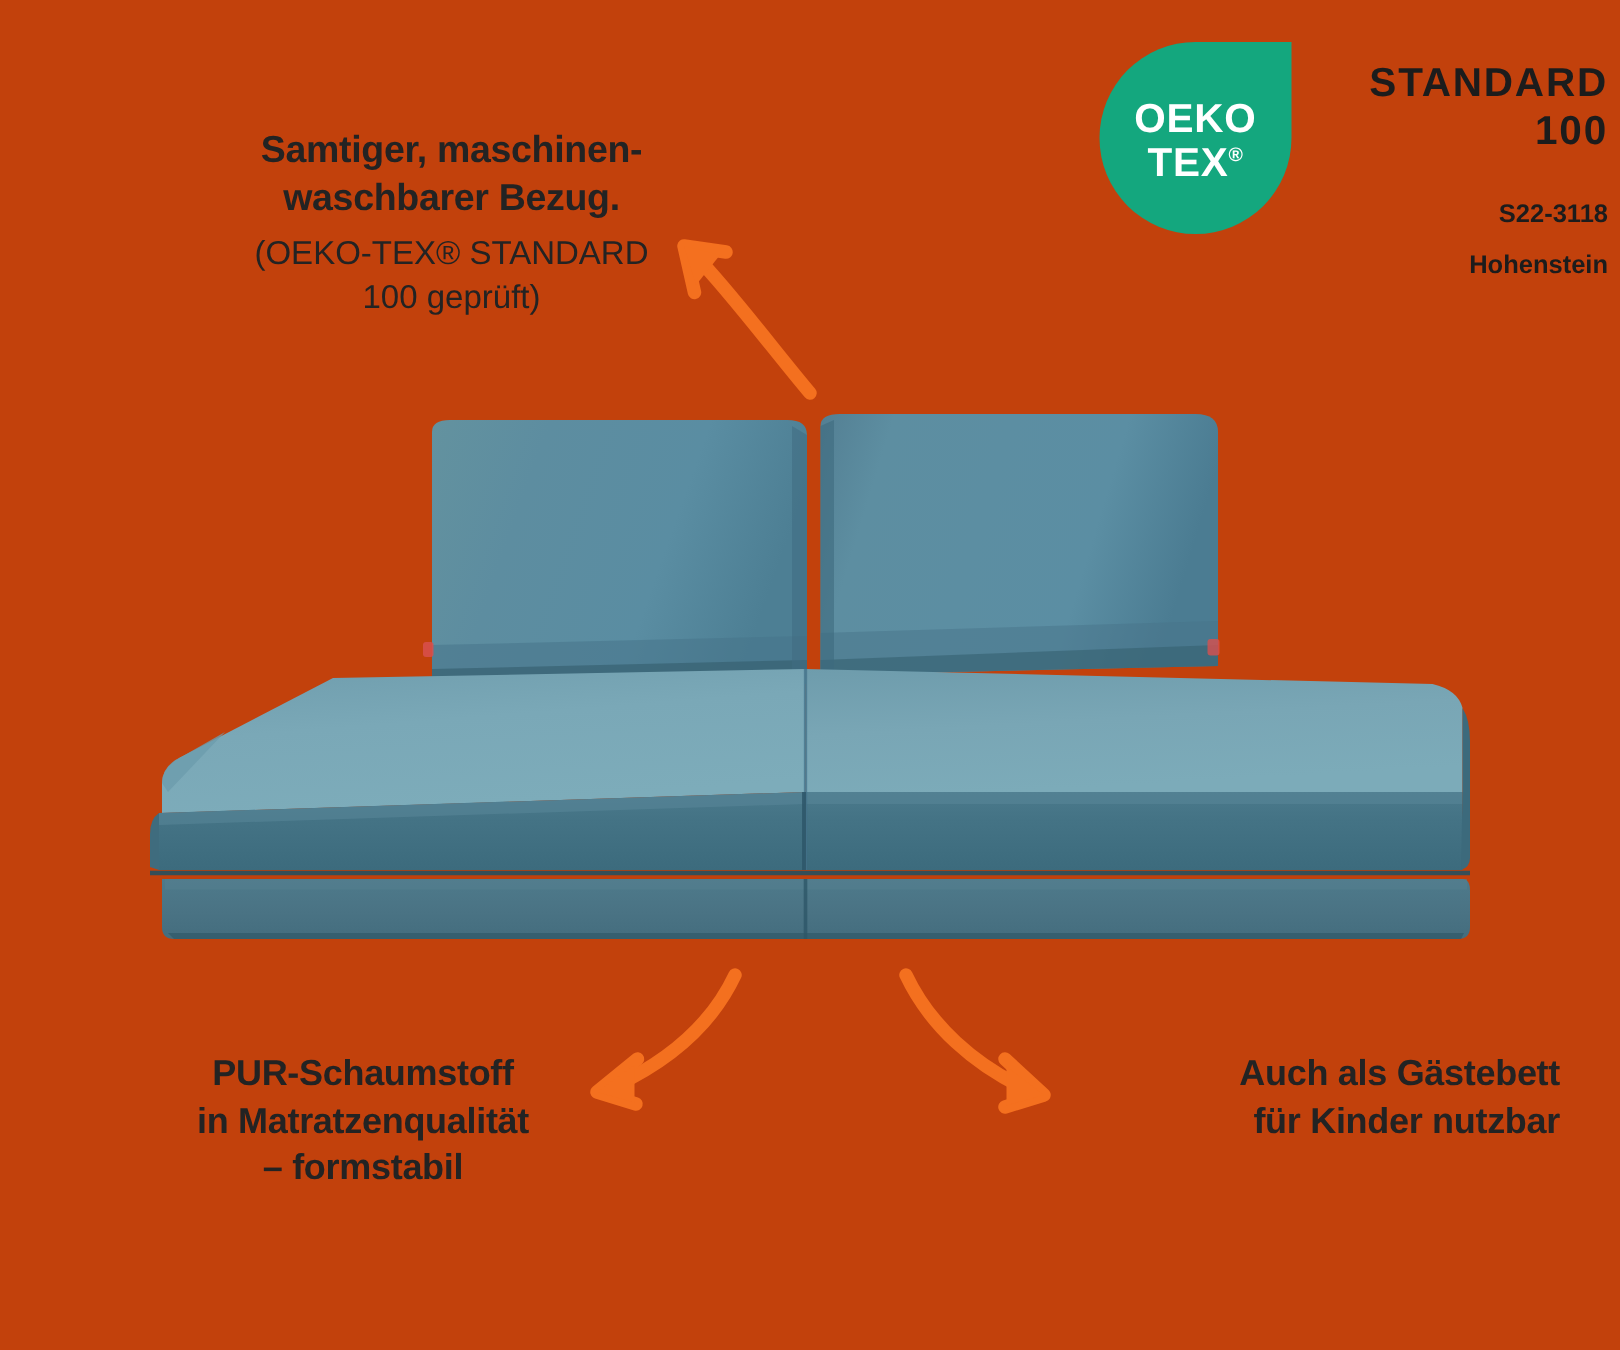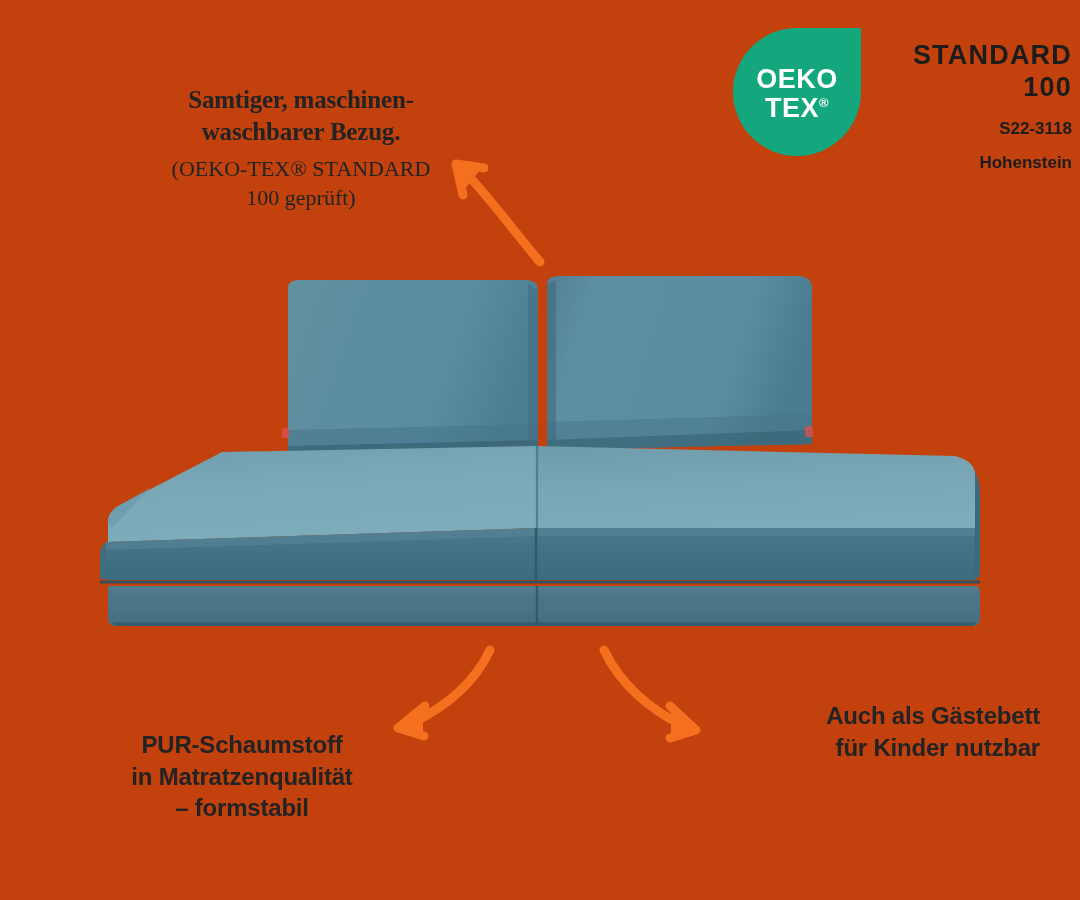--- a/index.html
+++ b/index.html
@@ -63,21 +63,21 @@
     text-align: right;
     color: #1c1c1c;
   }
   #oeko-side .std {
     font-size: 27px;
     font-weight: 700;
     letter-spacing: 1.2px;
     line-height: 1.18;
   }
   #oeko-side .sub {
-    margin-top: 14px;
+    margin-top: 28px;
     font-size: 17px;
     font-weight: 700;
     line-height: 1.33;
   }
 
   
   .callout { position: absolute; color: #232323; }
   .callout .head {
     font-weight: 700;
     font-size: 25px;
@@ -89,29 +89,28 @@
     font-size: 22px;
     line-height: 1.3;
     margin-top: 7px;
   }
 
   #callout-cover {
     left: 96px;
     top: 84px;
     width: 410px;
     text-align: center;
-    font-family: Liberation Serif, serif;
   }
   #callout-foam {
     left: 52px;
     top: 700px;
     width: 380px;
     text-align: center;
   }
-  #callout-foam .head { font-size: 24px; line-height: 1.32; margin-top: 29px; }
+  #callout-foam .head { font-size: 24px; line-height: 1.32; }
   #callout-guestbed {
     left: 700px;
     top: 700px;
     width: 340px;
     text-align: right;
   }
   #callout-guestbed .head { font-size: 24px; line-height: 1.32; }
 
   
   .arrow-svg { position: absolute; overflow: visible; }

